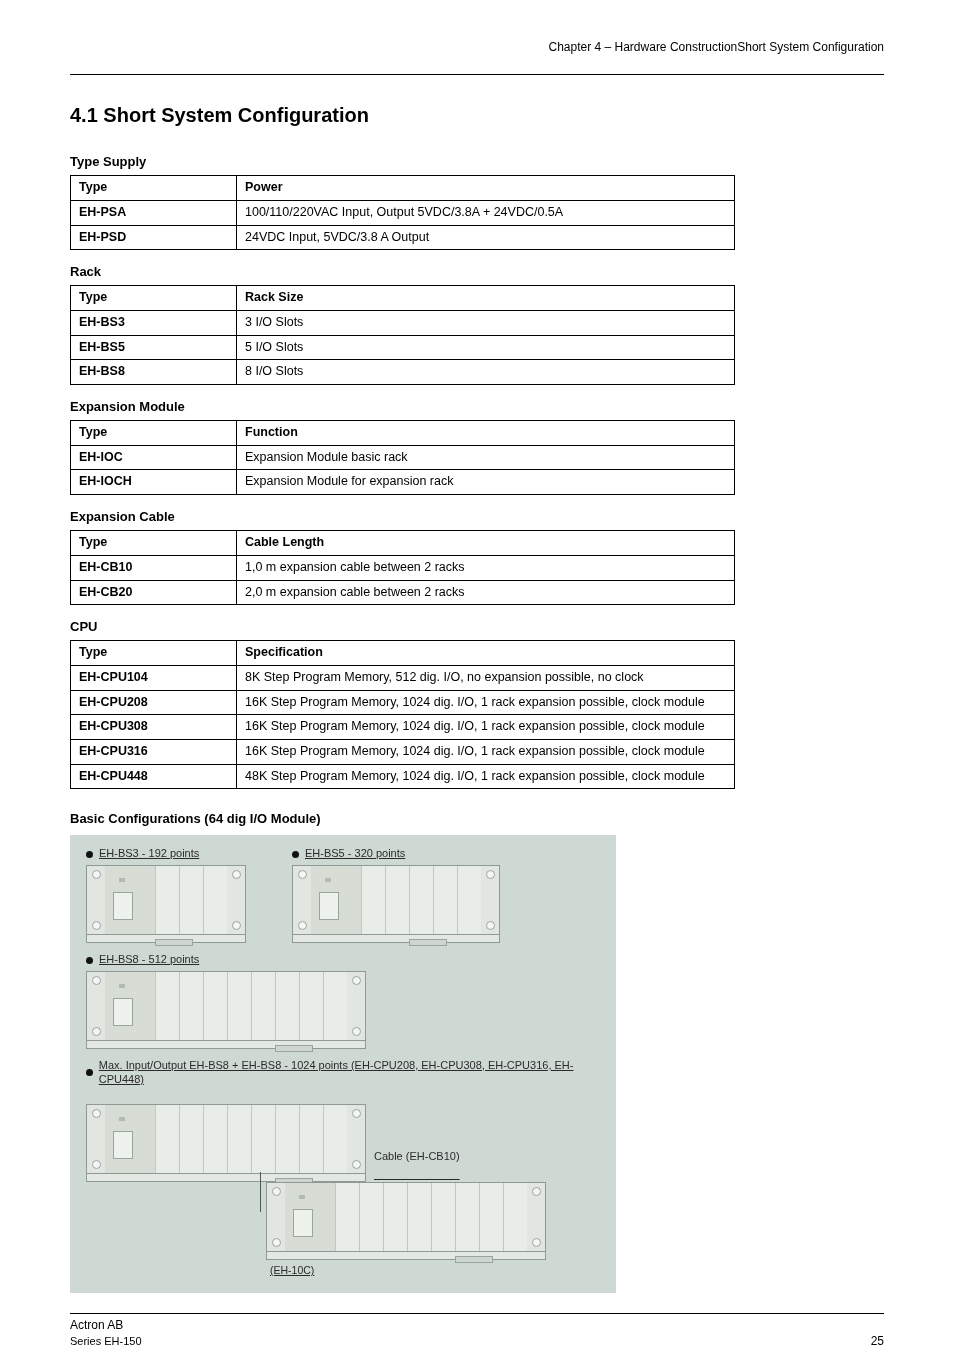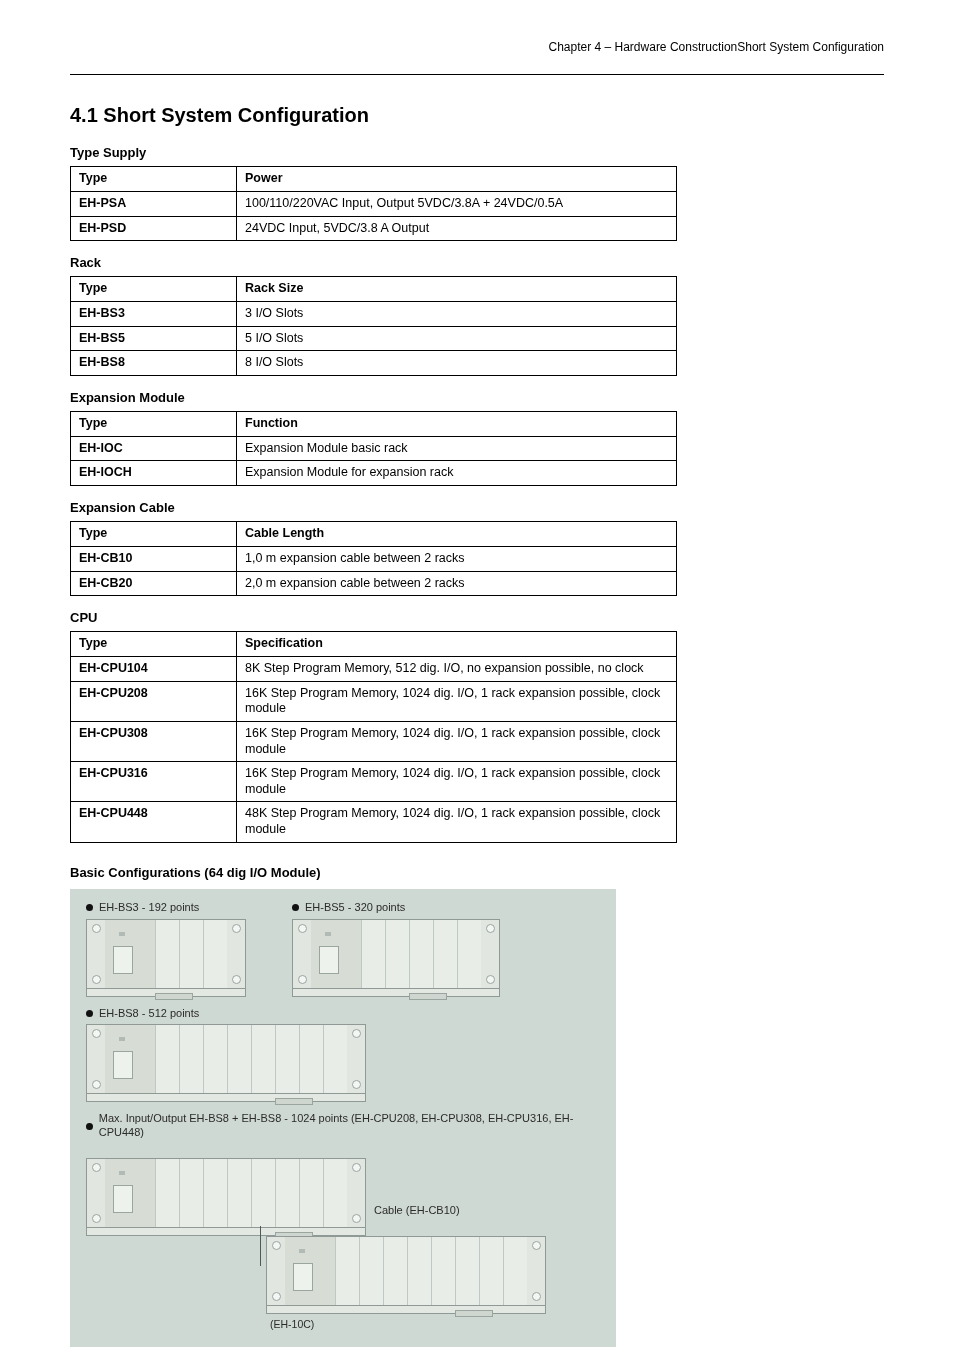--- a/index.html
+++ b/index.html
@@ -14,30 +14,30 @@
     line-height: 1.25;
   }
   .hr-top {
     border: none;
     border-top: 1px solid #000;
     margin: 19px 0 0 0;
   }
   h1 {
     font-size: 20px;
     font-weight: bold;
-    margin: 28px 0 17px 0;
+    margin: 28px 0 26px 0;
   }
   .section-label {
     font-size: 13px;
     font-weight: bold;
     margin: 8px 0 5px 0;
   }
   table.spec {
     border-collapse: collapse;
-    width: 607px;
+    width: 665px;
     margin: 0 0 14px 0;
   }
   table.spec td, table.spec th {
     border: 1px solid #000;
     padding: 4px 8px;
     font-size: 12.5px;
     text-align: left;
     vertical-align: top;
   }
   table.spec th {
@@ -50,20 +50,21 @@
     font-weight: bold;
     margin: 22px 0 8px 0;
   }
   .figure-box {
     width: 546px;
     background: #cfd9d3;
     padding: 12px 16px 16px 16px;
     position: relative;
     font-size: 11px;
     color: #2b2b2b;
+    text-decoration: underline;
   }
   .fig-row { display:flex; }
   .fig-block { margin-bottom: 10px; margin-right: 46px; }
   .fig-title { display:flex; align-items:center; font-size:11px; margin-bottom:4px; }
   .bullet { width:7px; height:7px; background:#111; border-radius:50%; margin-right:6px; }
   .rack {
     display:flex;
     border:1px solid #8f9a96;
     background:#e9ede8;
     height:70px;

